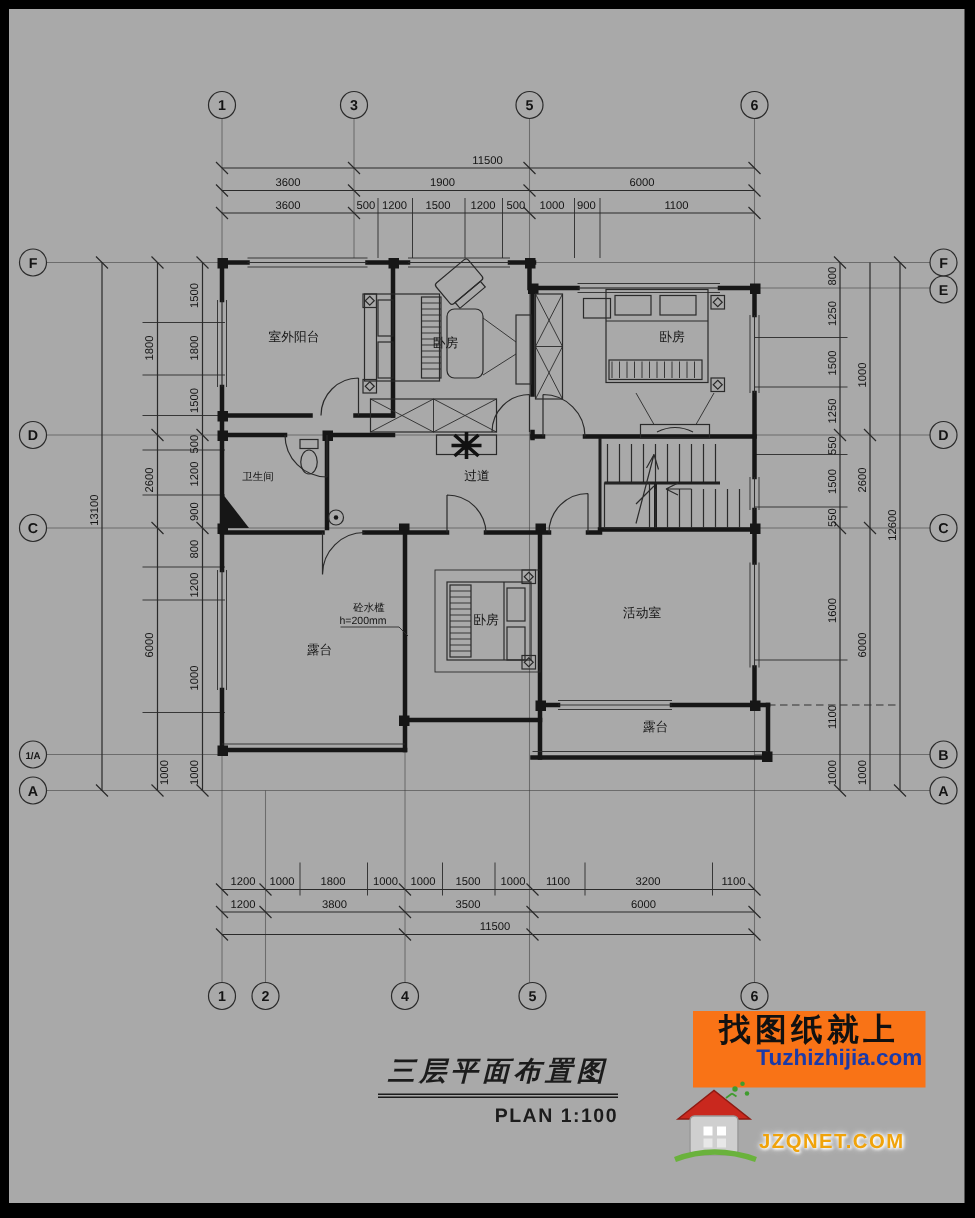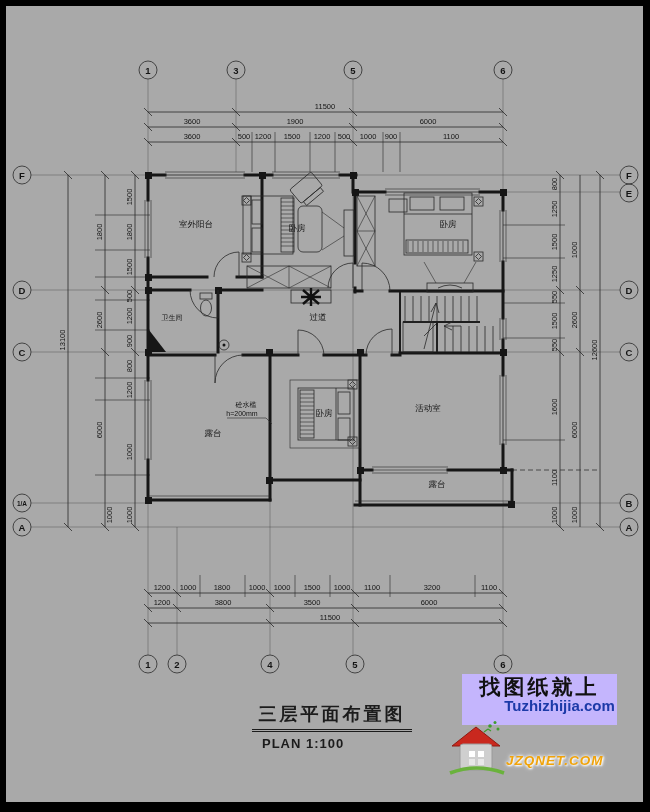--- a/index.html
+++ b/index.html
@@ -17,33 +17,33 @@
   .blk{fill:#161616;stroke:none;}
   text{fill:#141414;}
   .dim{font-size:7.5px;text-anchor:middle;}
   .axl{font-size:9.5px;text-anchor:middle;font-weight:bold;}
   .axs{font-size:6.5px;text-anchor:middle;font-weight:bold;}
   .lbl{font-size:8.5px;text-anchor:middle;}
   .lbs{font-size:7px;text-anchor:middle;}
   
   .titleblock{position:absolute;left:252px;top:702px;width:160px;}
   .titleblock .tt1{font-size:18px;font-weight:bold;letter-spacing:3px;color:#1c1c1c;
-       border-bottom:3px double #1c1c1c;padding-bottom:3px;text-align:center;}
+       border-bottom:3px double #1c1c1c;padding-bottom:3px;text-align:center;font-style:italic;}
   .titleblock .tt2{font-size:13px;font-weight:bold;color:#1c1c1c;letter-spacing:1px;
-       margin-top:4px;padding-left:10px;}
+       margin-top:4px;padding-left:10px;text-align:right;}
   
-  .wm1{position:absolute;left:462px;top:674px;width:155px;height:51px;background:#c4b5fd;
+  .wm1{position:absolute;left:462px;top:674px;width:155px;height:51px;background:#f97316;
        text-align:center;line-height:1.05;padding-top:2px;box-sizing:border-box;}
   .wm1 .l1{font-size:21px;font-weight:bold;color:#111;letter-spacing:3px;}
   .wm1 .l2{font-size:15px;font-weight:bold;padding-left:40px;}
   .wm2{position:absolute;left:448px;top:720px;width:180px;height:62px;}
   .wm2 .name{position:absolute;left:58px;top:8px;font-size:21px;font-weight:bold;letter-spacing:2px;
        text-shadow:0 0 3px #fff,0 0 5px #fff,1px 1px 2px #fff;}
   .wm2 .dom{position:absolute;left:58px;top:33px;font-size:13.5px;font-weight:bold;letter-spacing:1px;
-       text-shadow:0 0 3px #fff,0 0 5px #fff,1px 1px 2px #fff;font-style:italic;}
+       text-shadow:0 0 3px #fff,0 0 5px #fff,1px 1px 2px #fff;}
 </style>
 </head>
 <body>
 
 <div class="page">
   <div class="canvas"></div>
 
   <svg class="plan" width="650" height="812" viewBox="0 0 650 812">
 
     <g>

